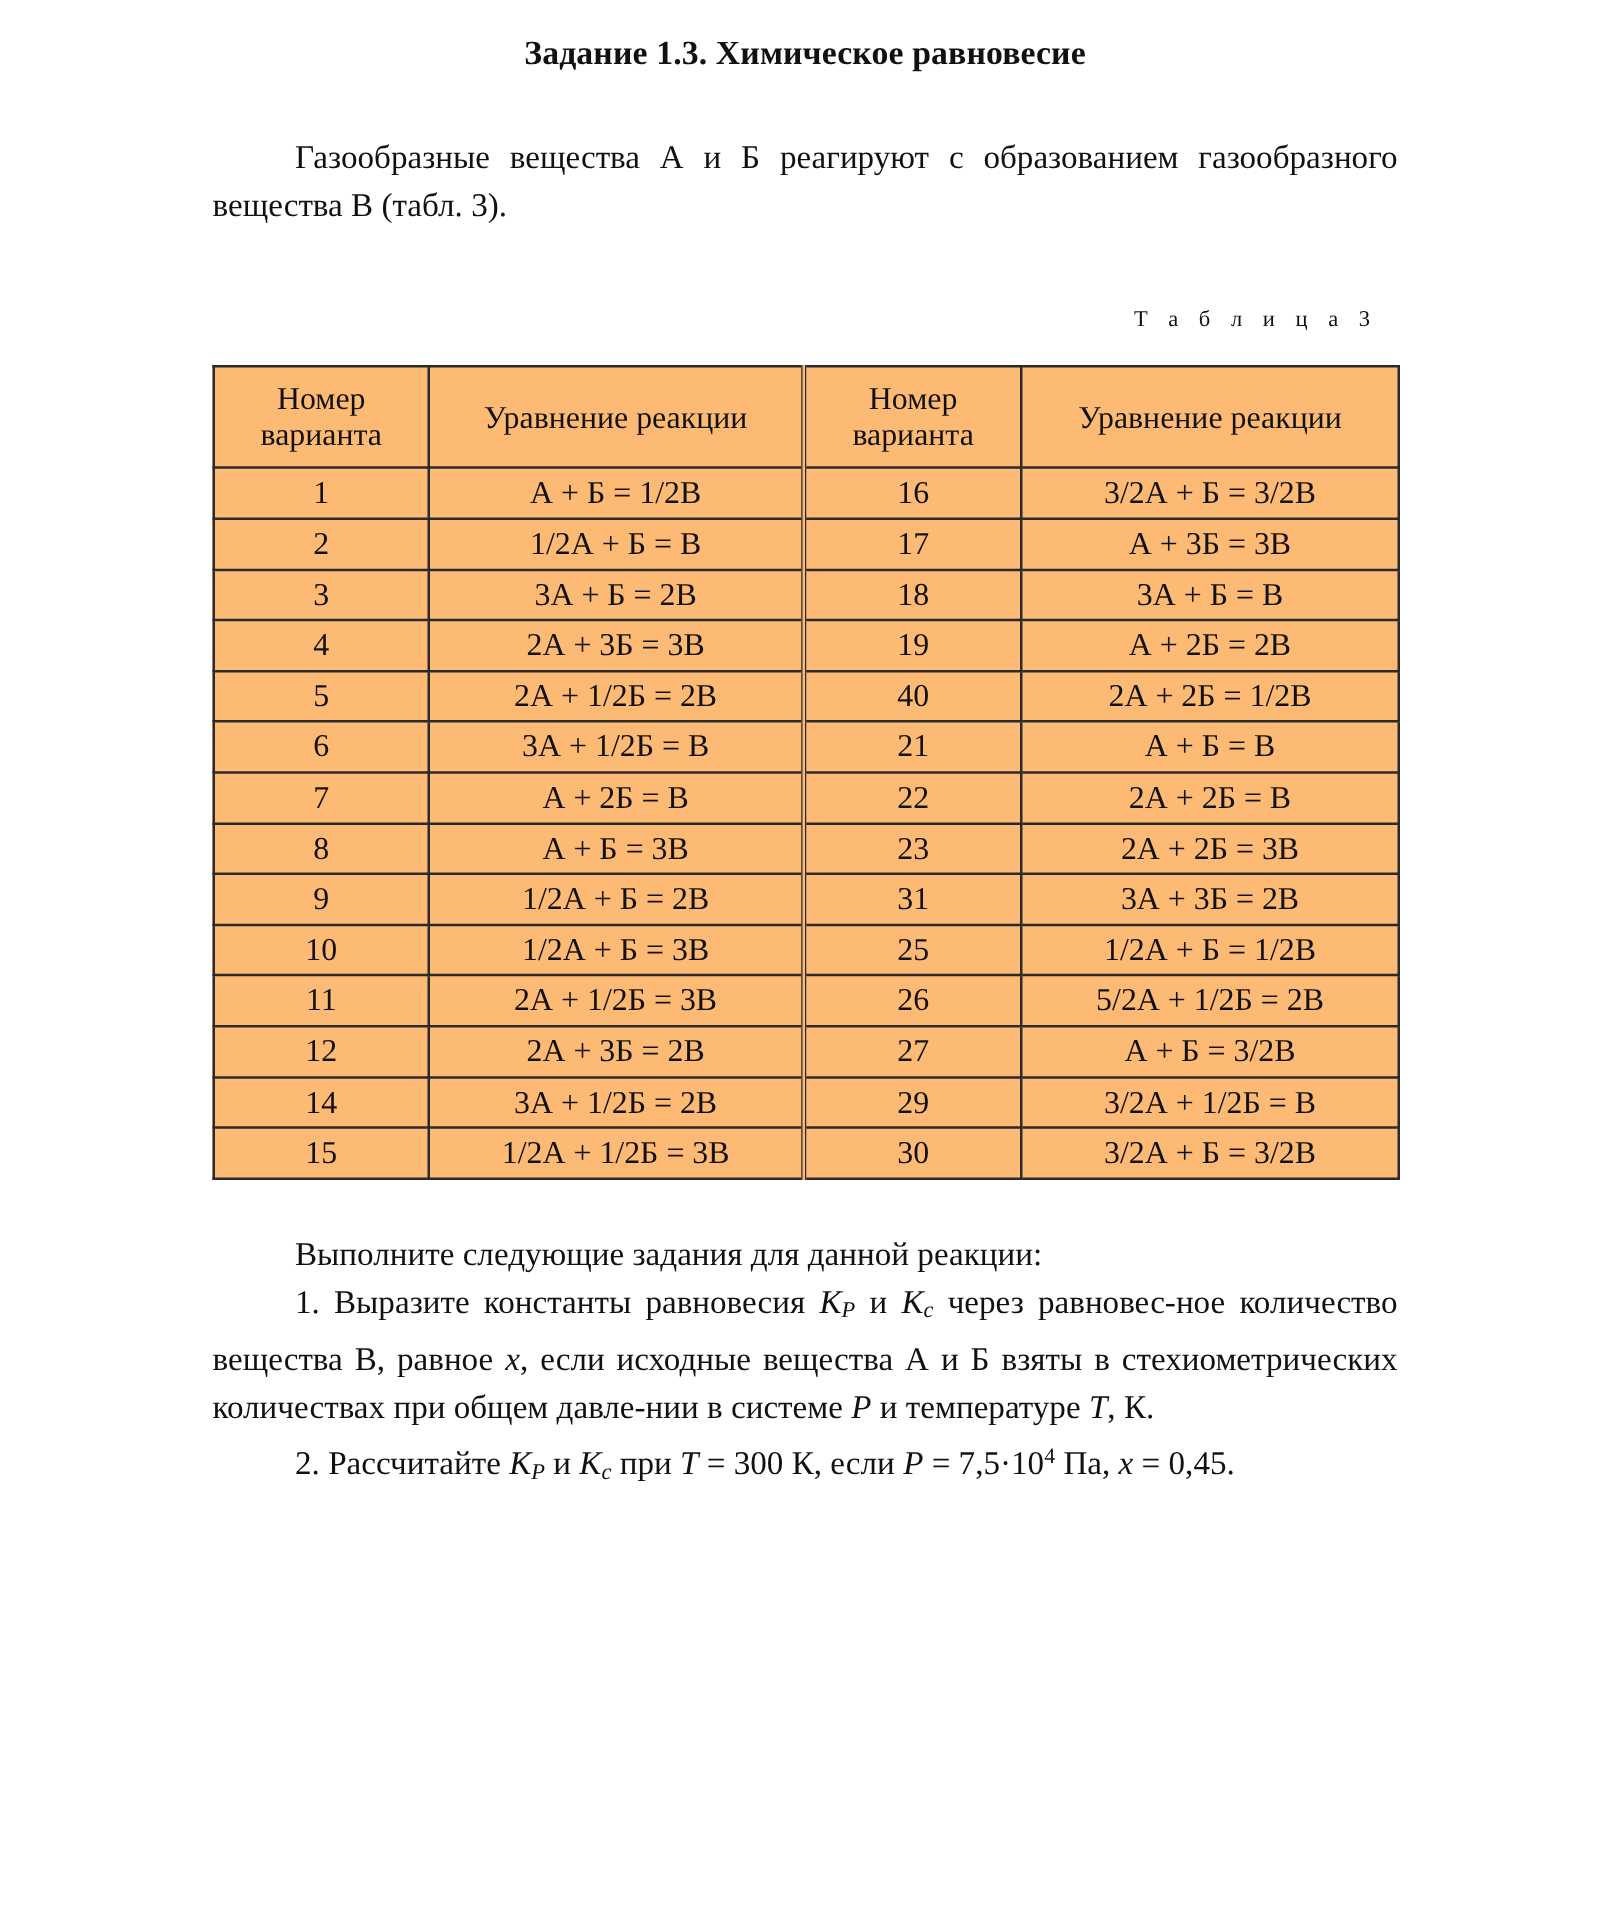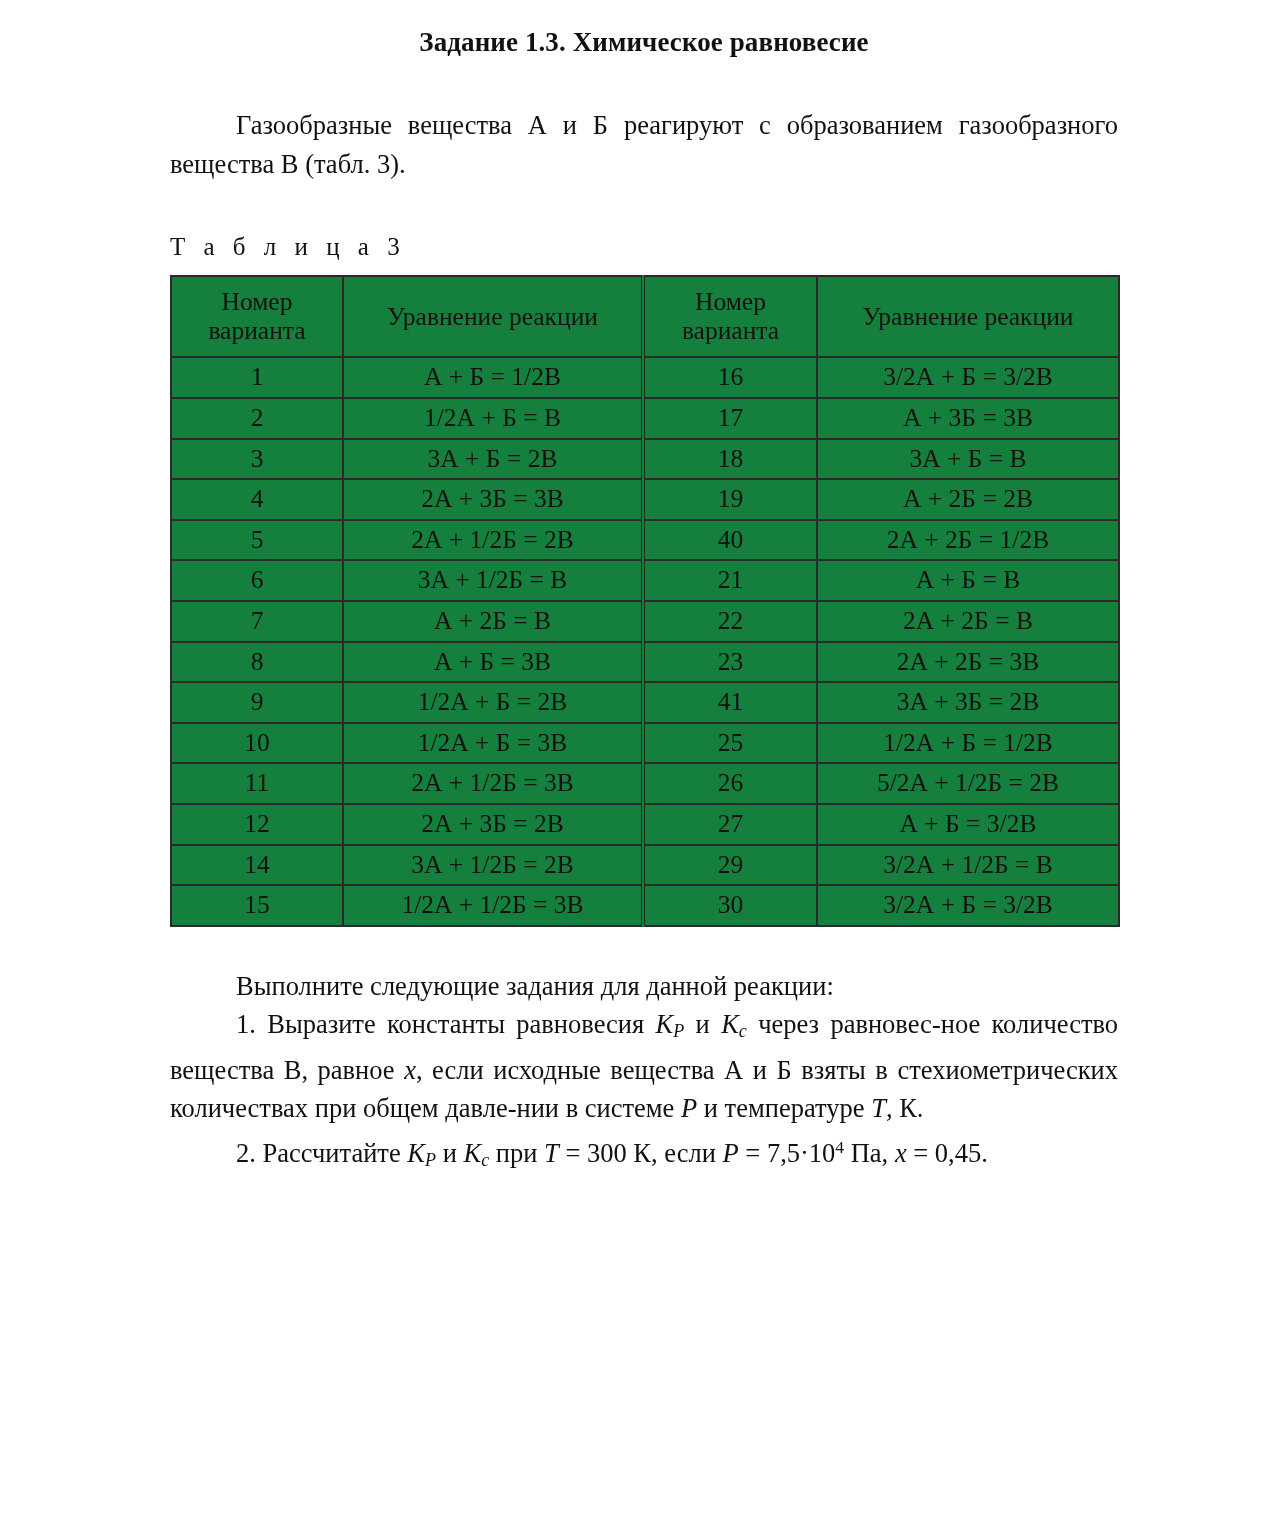--- a/index.html
+++ b/index.html
@@ -63,37 +63,37 @@
     font-size: 0.68em;
     vertical-align: -0.22em;
   }
   sup.sp {
     font-size: 0.66em;
     vertical-align: 0.52em;
   }
 
   
   .table-caption {
-    text-align: left;
-    font-size: 25px;
+    text-align: right;
+    font-size: 18px;
     letter-spacing: 6px;
-    margin: 0;
+    margin: 12px;
     padding-right: 4px;
   }
 
   
   .tbl-wrap {
     margin: 0;
   }
   table.vartable {
     border-collapse: collapse;
     width: 948px;
     table-layout: fixed;
     font-size: 25.5px;
-    background: #15803d;
+    background: #fdba74;
   }
   table.vartable col.c-num  { width: 172px; }
   table.vartable col.c-eq   { width: 300px; }
   table.vartable col.c-num2 { width: 174px; }
   table.vartable col.c-eq2  { width: 302px; }
 
   table.vartable th,
   table.vartable td {
     border: 2px solid #2a2a2a;
     text-align: center;
@@ -206,21 +206,21 @@
             </tr>
             <tr>
               <td>8</td>
               <td class="sep-left">А + Б = 3В</td>
               <td>23</td>
               <td>2А + 2Б = 3В</td>
             </tr>
             <tr>
               <td>9</td>
               <td class="sep-left">1/2А + Б = 2В</td>
-              <td>41</td>
+              <td>31</td>
               <td>3А + 3Б = 2В</td>
             </tr>
             <tr>
               <td>10</td>
               <td class="sep-left">1/2А + Б = 3В</td>
               <td>25</td>
               <td>1/2А + Б = 1/2В</td>
             </tr>
             <tr>
               <td>11</td>

